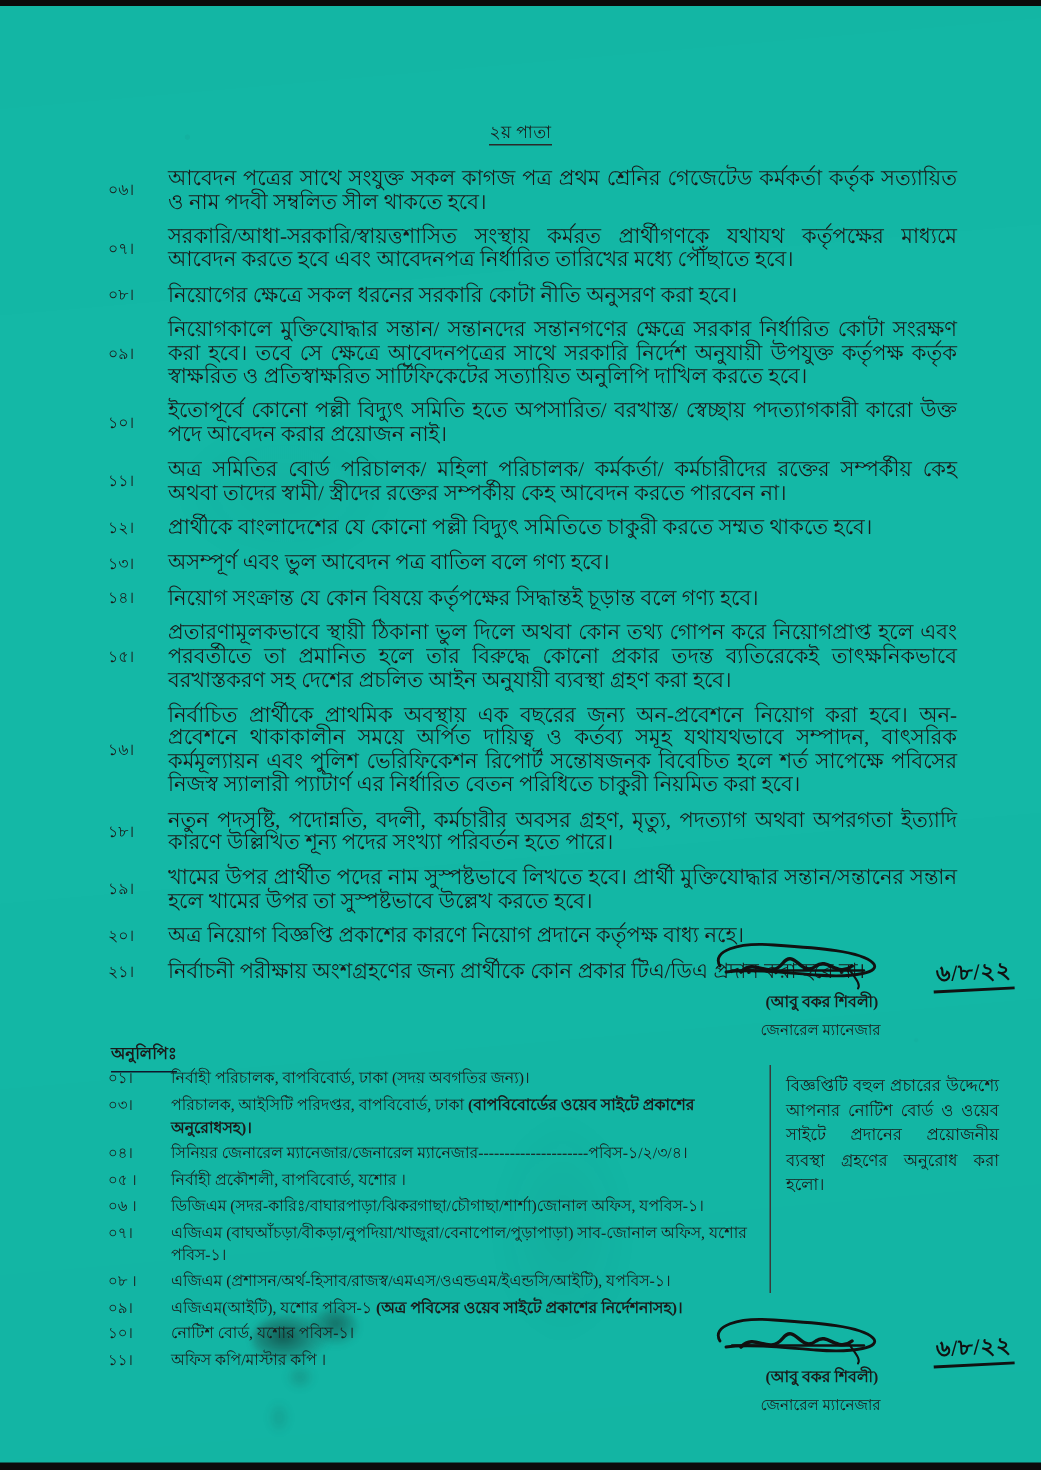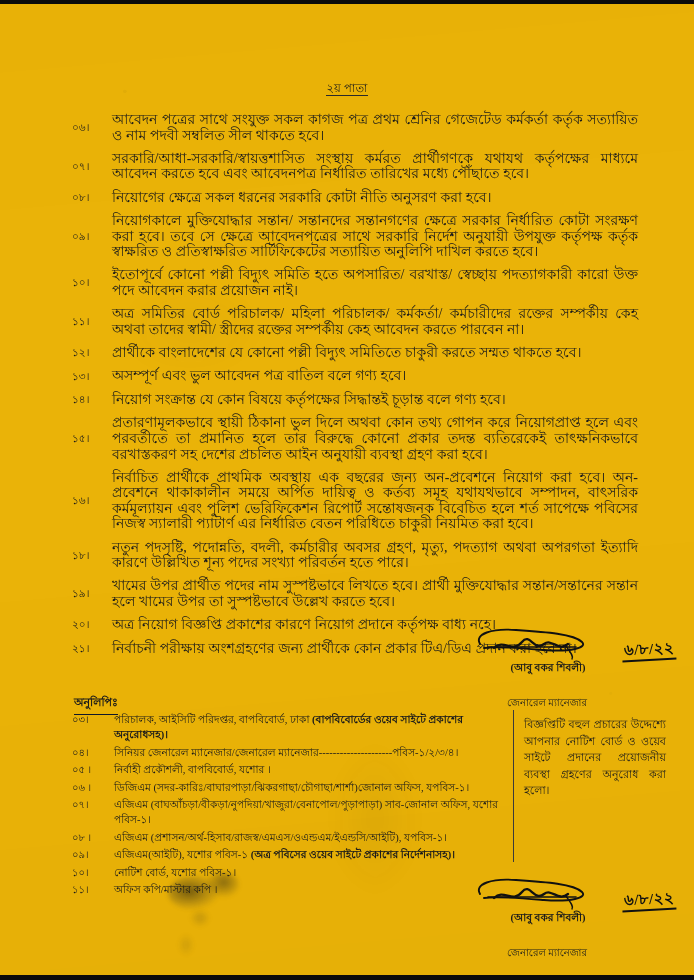--- a/index.html
+++ b/index.html
@@ -6,21 +6,21 @@
   html, body {
     margin: 0;
     padding: 0;
     background: #ffffff;
   }
 
   .page {
     position: relative;
     width: 694px;
     height: 980px;
-    background: #eab308;
+    background: #14b8a6;
     overflow: hidden;
     font-family: "Liberation Serif", "DejaVu Serif", serif;
     color: #1a1a1a;
     box-sizing: border-box;
     border-top: 4px solid #0b0b0b;
     border-bottom: 5px solid #0b0b0b;
   }
 
   
   .grain {
@@ -128,21 +128,21 @@
   }
 
   .sig-name {
     font-size: 10.5px;
     font-weight: 700;
     margin-right: 38px;
   }
   .sig-title {
     font-size: 10px;
     margin-right: 40px;
-    margin-top: 18px;
+    margin-top: 2px;
   }
 
   
   .dist-heading {
     position: absolute;
     left: 74px;
     top: 690px;
     font-size: 11px;
     font-weight: 700;
     border-bottom: 1px solid #0f172a;
@@ -278,20 +278,24 @@
       </svg>
       <span class="sig-date">৬/৮/২২</span>
     </div>
     <div class="sig-name">(আবু বকর শিবলী)</div>
     <div class="sig-title">জেনারেল ম্যানেজার</div>
   </div>
 
   <div class="dist-heading">অনুলিপিঃ</div>
   <div class="dist-list">
       <div class="dist-item">
+        <div class="dist-no">০১।</div>
+        <div class="dist-text"><span>নির্বাহী পরিচালক, বাপবিবোর্ড, ঢাকা (সদয় অবগতির জন্য)।</span><b></b></div>
+      </div>
+      <div class="dist-item">
         <div class="dist-no">০৩।</div>
         <div class="dist-text"><span>পরিচালক, আইসিটি পরিদপ্তর, বাপবিবোর্ড, ঢাকা </span><b>(বাপবিবোর্ডের ওয়েব সাইটে প্রকাশের অনুরোধসহ)।</b></div>
       </div>
       <div class="dist-item">
         <div class="dist-no">০৪।</div>
         <div class="dist-text"><span>সিনিয়র জেনারেল ম্যানেজার/জেনারেল ম্যানেজার---------------------পবিস-১/২/৩/৪।</span><b></b></div>
       </div>
       <div class="dist-item">
         <div class="dist-no">০৫ ।</div>
         <div class="dist-text"><span>নির্বাহী প্রকৌশলী, বাপবিবোর্ড, যশোর ।</span><b></b></div>

